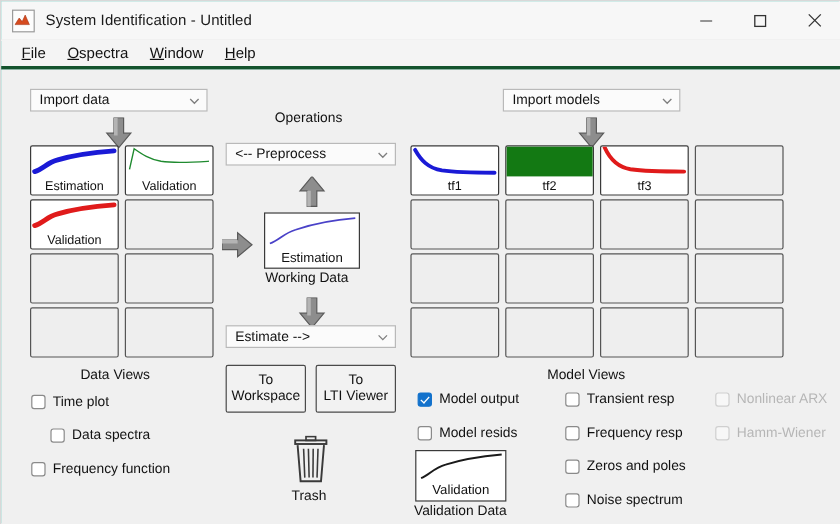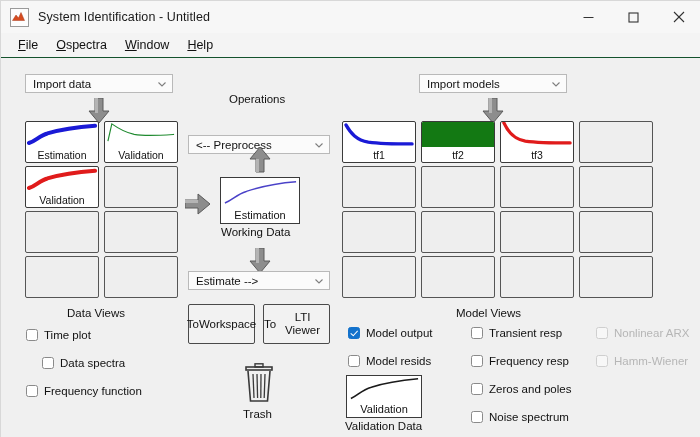--- a/index.html
+++ b/index.html
@@ -69,21 +69,21 @@
   
   .menubar {
     position: absolute;
     left: 0; top: 32px;
     width: 700px; height: 25px;
     background: #f4f4f4;
     display: flex;
     align-items: center;
     padding-left: 8px;
     box-sizing: border-box;
-    border-bottom: 1px solid #14532d;
+    border-bottom: 3px solid #14532d;
   }
   .menuitem {
     font-size: 12.5px;
     color: #111;
     padding: 2px 9px;
     white-space: nowrap;
   }
   .menuitem u { text-decoration: underline; }
 
   
@@ -170,20 +170,21 @@
   .arrow svg { display: block; }
 
   
   .pbtn {
     position: absolute;
     box-sizing: border-box;
     border: 1.5px solid #4a4a4a;
     background: #f2f2f2;
     border-radius: 2px;
     display: flex;
+    flex-direction: column;
     align-items: center;
     justify-content: center;
     font-size: 11.5px;
     color: #111;
     line-height: 13px;
     text-align: center;
   }
 
   
   .workbox {
@@ -334,21 +335,21 @@
 
     <div class="arrow" style="left:184px; top:134px;">
       <svg width="26" height="24" viewBox="0 0 26 24">
         <path d="M0 8 H13 V2 L25 12 L13 22 V16 H0 Z" fill="#8d8d8d" stroke="#5a5a5a" stroke-width="1"></path>
         <path d="M0 8 H13 V11 H0 Z" fill="#b4b4b4"></path>
       </svg>
     </div>
 
     <div class="caption" style="left:228px; top:35px;">Operations</div>
 
-    <div class="combo abs" style="left:187px; top:77px; width:142px;">
+    <div class="combo abs" style="left:187px; top:61px; width:142px;">
       <span class="cb-label">&lt;-- Preprocess</span>
       <svg class="chev" viewBox="0 0 12 12">
         <path d="M2.5 4.5 L6 8 L9.5 4.5" fill="none" stroke="#555" stroke-width="1.1"></path>
       </svg>
     </div>
 
     <div class="arrow" style="left:247px; top:89px;">
       <svg width="24" height="26" viewBox="0 0 24 26">
         <path d="M12 0 L22 12 H16 V25 H8 V12 H2 Z" fill="#8d8d8d" stroke="#5a5a5a" stroke-width="1"></path>
         <path d="M8 12 H11 V25 H8 Z" fill="#b4b4b4"></path>

